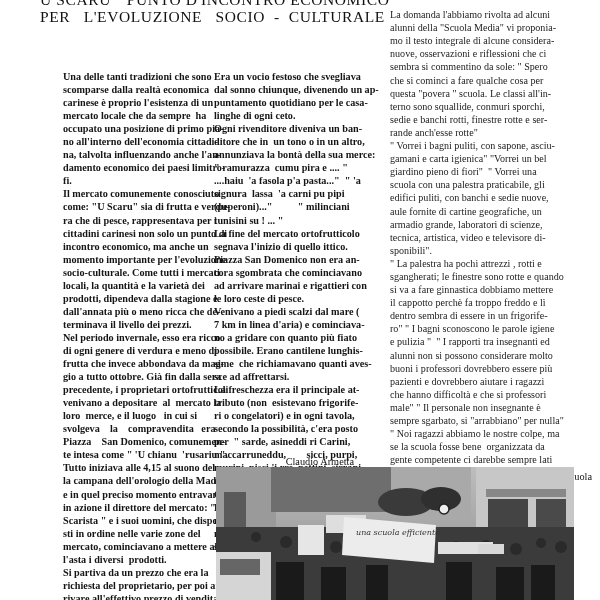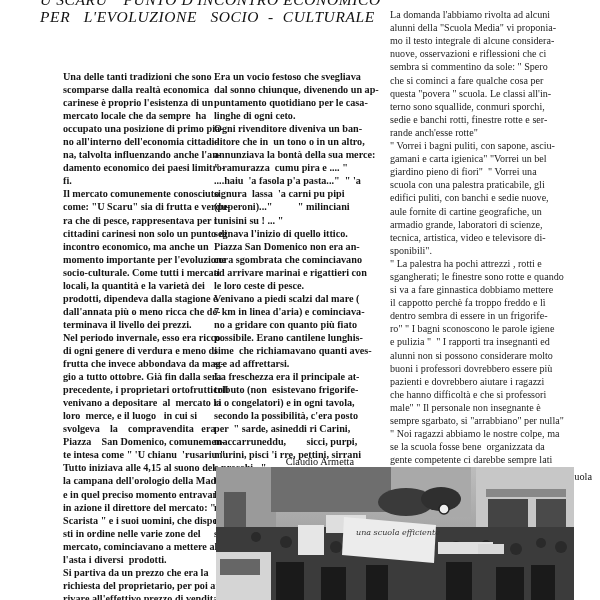--- a/index.html
+++ b/index.html
@@ -7,21 +7,21 @@
       width: 600px; height: 600px; overflow: hidden;
       background: #ffffff; position: relative;
       font-family: "Liberation Serif", serif; color: #111;
     }
     .headline {
       position: absolute; left: 40px; top: -9px; width: 340px;
       font-family: "Liberation Serif", serif;
       font-size: 15.5px; letter-spacing: 0.6px; line-height: 17px;
       color: #111; white-space: nowrap;
     }
-    .headline div { white-space: pre; font-style: italic; }
+    .headline div { white-space: pre; }
     .col {
       position: absolute;
       font-family: "Liberation Serif", serif;
       font-weight: bold; font-size: 10.2px; line-height: 13.05px;
       color: #151515; text-align: justify;
     }
     .col p { margin: 0; white-space: pre; text-align-last: left; }
     .col-left { left: 63px; top: 70px; width: 150px; }
     .col-mid { left: 214px; top: 70px; width: 160px; }
     .col-right {
@@ -97,20 +97,21 @@
     <p>puntamento quotidiano per le casa-</p>
     <p>linghe di ogni ceto.</p>
     <p>Ogni rivenditore diveniva un ban-</p>
     <p>ditore che in  un tono o in un altro,</p>
     <p>annunziava la bontà della sua merce:</p>
     <p>" ramurazza  cumu pira e .... "</p>
     <p>....haiu  'a fasola p'a pasta..."  " 'a</p>
     <p>signura  lassa  'a carni pu pipi</p>
     <p>(peperoni)..."          " milinciani</p>
     <p>tunisini su ! ... "</p>
+    <p>La fine del mercato ortofrutticolo</p>
     <p>segnava l'inizio di quello ittico.</p>
     <p>Piazza San Domenico non era an-</p>
     <p>cora sgombrata che cominciavano</p>
     <p>ad arrivare marinai e rigattieri con</p>
     <p>le loro ceste di pesce.</p>
     <p>Venivano a piedi scalzi dal mare (</p>
     <p>7 km in linea d'aria) e cominciava-</p>
     <p>no a gridare con quanto più fiato</p>
     <p>possibile. Erano cantilene lunghis-</p>
     <p>sime  che richiamavano quanti aves-</p>

